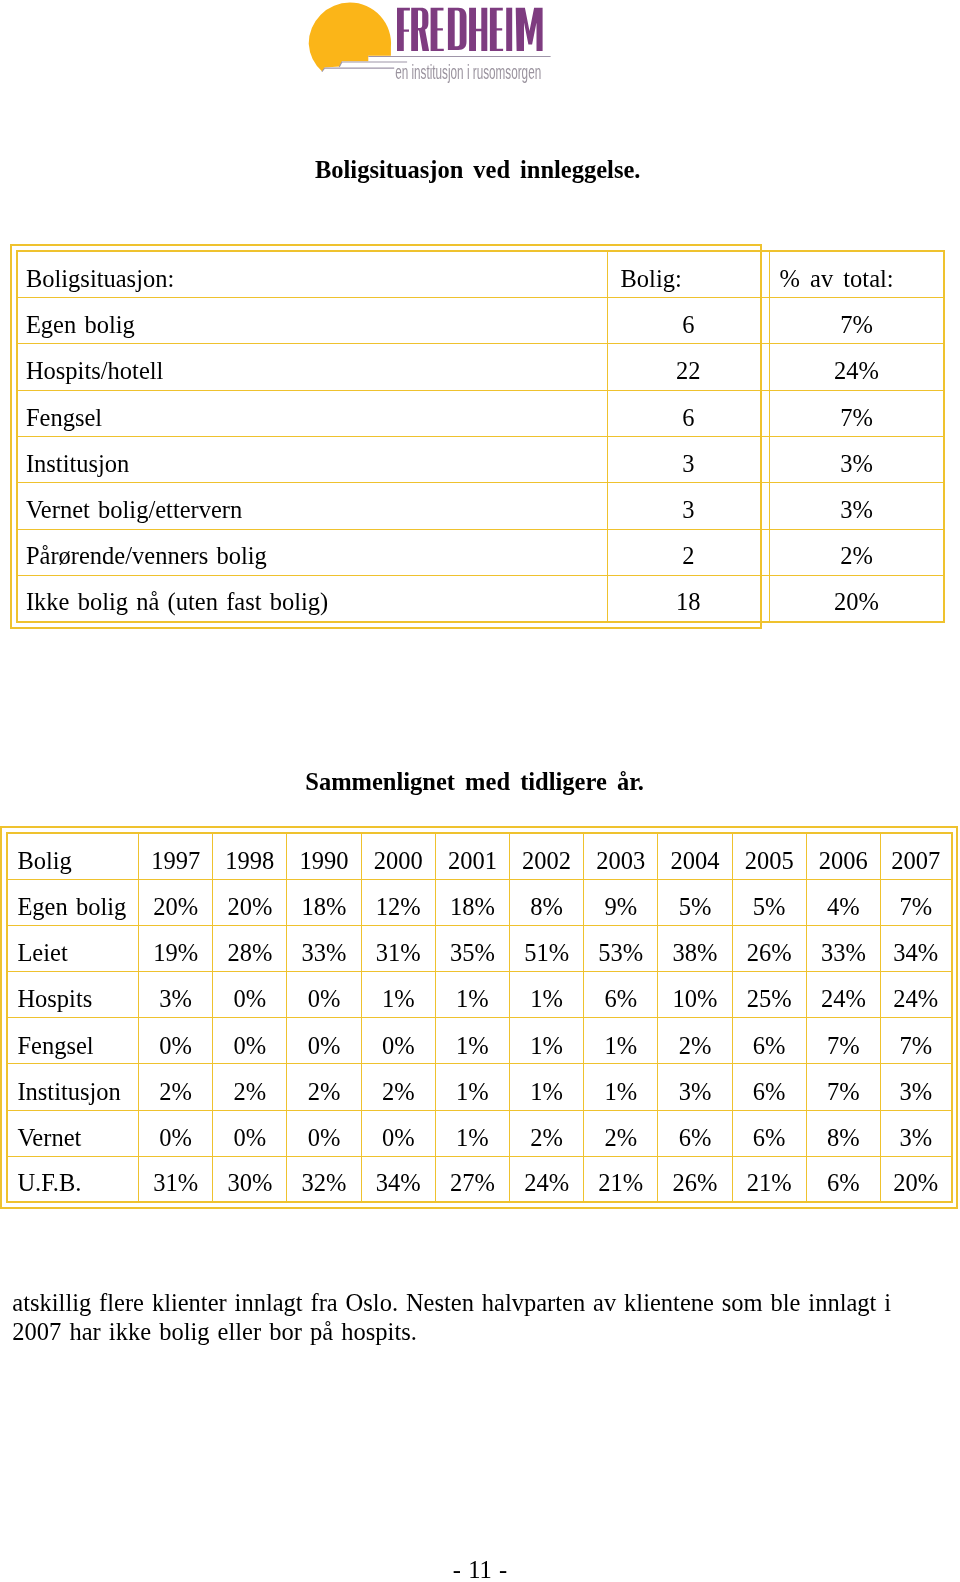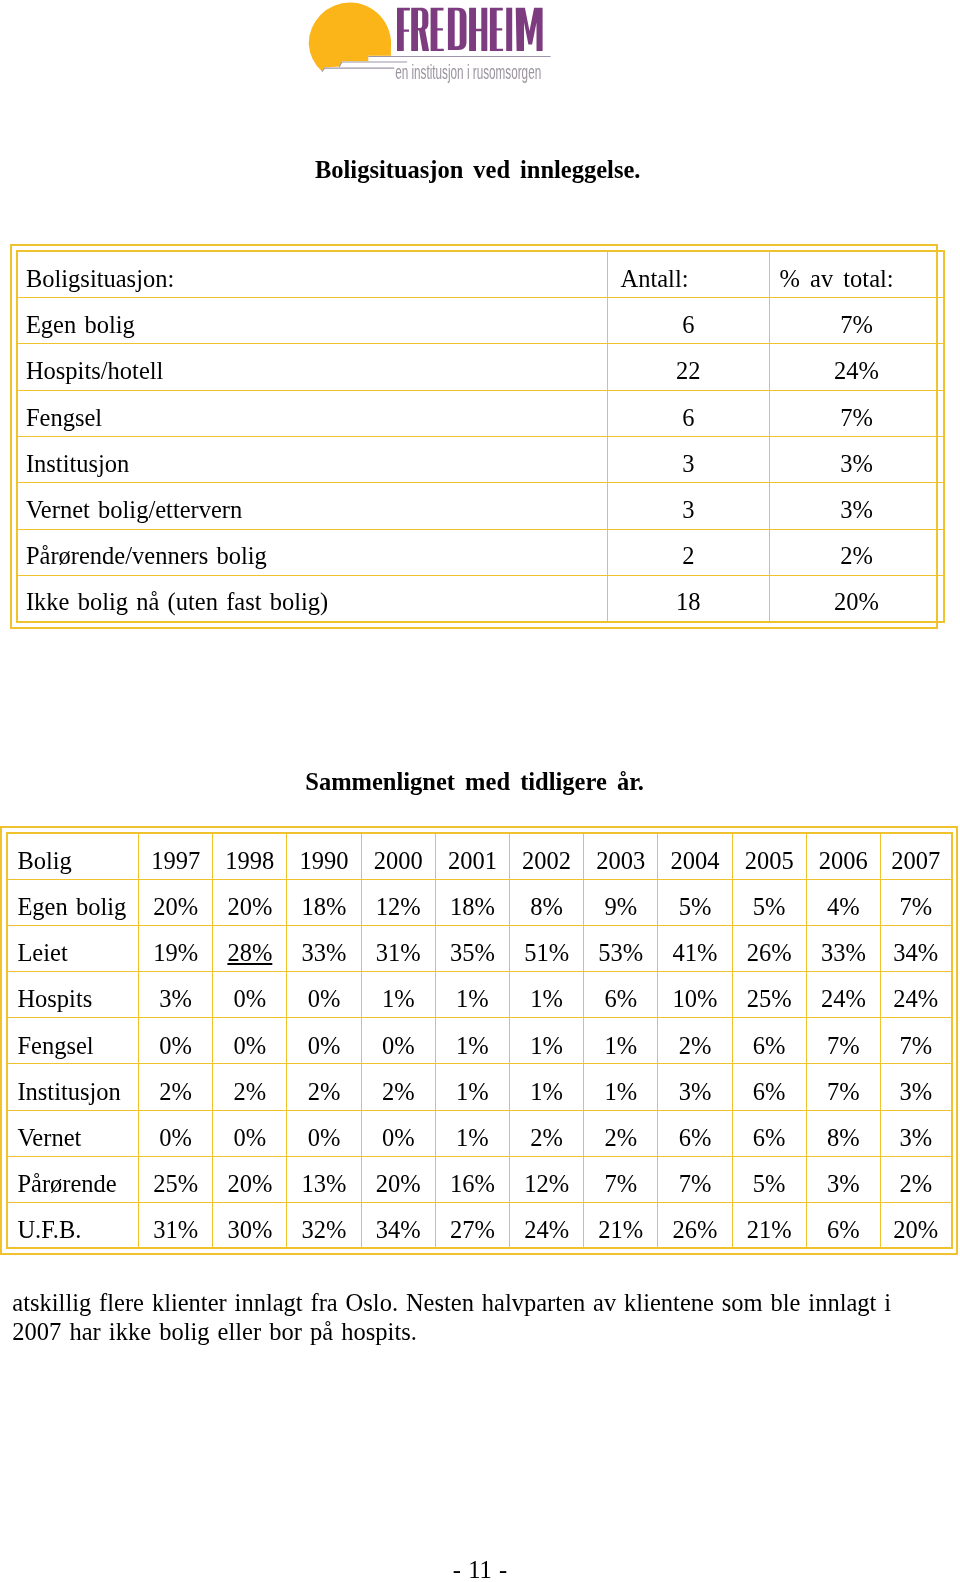--- a/index.html
+++ b/index.html
@@ -20,21 +20,21 @@
 
   
   .goldframe{position:absolute;box-sizing:border-box;
              border:2.5px solid #EFC22E;padding:4px;background:#fff;}
   table.grid{border-collapse:collapse;table-layout:fixed;width:100%;border:2.5px solid #EFC22E;}
   table.grid td{box-sizing:border-box;border:1.6px solid #EFC22E;
                 border-top-width:1.1px;border-bottom-width:1.1px;padding:0;vertical-align:bottom;
                 font-size:24.5px;line-height:1.0;white-space:nowrap;word-spacing:2.1px;}
 
   
-  #t1wrap{left:10px;top:244.2px;width:928px;}
+  #t1wrap{left:10px;top:244.2px;width:752px;}
   #t1 td{height:46.34px;padding-bottom:6.0px;}
   #t1 td.c0{text-align:left;padding-left:7.9px;}
   #t1 td.c1,#t1 td.c2{text-align:center;}
   #t1 tr.hdr td.c1{text-align:left;padding-left:13px;}
   #t1 tr.hdr td.c2{text-align:left;padding-left:9.5px;word-spacing:4.0px;}
 
   
   #t2wrap{left:0.4px;top:826.2px;width:958px;}
   #t2 td{height:46.15px;text-align:center;padding-bottom:5.4px;}
   #t2 td.c0{text-align:left;padding-left:9px;}
@@ -99,21 +99,21 @@
     </svg>
   </div>
 
   <div class="h-center" id="title1">Boligsituasjon ved innleggelse.</div>
 
   <div class="goldframe" id="t1wrap">
     <table class="grid" id="t1">
         <tbody>
           <tr class="hdr">
             <td class="c0" style="width: 590px;">Boligsituasjon:</td>
-            <td class="c1" style="width: 162.5px;">Antall:</td>
+            <td class="c1" style="width: 162.5px;">Bolig:</td>
             <td class="c2" style="width: 174.5px;">% av total:</td>
           </tr>
           <tr>
             <td class="c0" style="width: 590px;">Egen bolig</td>
             <td class="c1" style="width: 162.5px;">6</td>
             <td class="c2" style="width: 174.5px;">7%</td>
           </tr>
           <tr>
             <td class="c0" style="width: 590px;">Hospits/hotell</td>
             <td class="c1" style="width: 162.5px;">22</td>
@@ -177,27 +177,27 @@
             <td class="c1" style="width: 74.2px;">8%</td>
             <td class="c1" style="width: 74.2px;">9%</td>
             <td class="c1" style="width: 74.2px;">5%</td>
             <td class="c1" style="width: 74.2px;">5%</td>
             <td class="c1" style="width: 74.2px;">4%</td>
             <td class="c1" style="width: 71.1px;">7%</td>
           </tr>
           <tr>
             <td class="c0" style="width: 131.2px;">Leiet</td>
             <td class="c1" style="width: 74.2px;">19%</td>
-            <td class="c1" style="width: 74.2px; text-decoration: underline;">28%</td>
+            <td class="c1" style="width: 74.2px;">28%</td>
             <td class="c1" style="width: 74.2px;">33%</td>
             <td class="c1" style="width: 74.2px;">31%</td>
             <td class="c1" style="width: 74.2px;">35%</td>
             <td class="c1" style="width: 74.2px;">51%</td>
             <td class="c1" style="width: 74.2px;">53%</td>
-            <td class="c1" style="width: 74.2px;">41%</td>
+            <td class="c1" style="width: 74.2px;">38%</td>
             <td class="c1" style="width: 74.2px;">26%</td>
             <td class="c1" style="width: 74.2px;">33%</td>
             <td class="c1" style="width: 71.1px;">34%</td>
           </tr>
           <tr>
             <td class="c0" style="width: 131.2px;">Hospits</td>
             <td class="c1" style="width: 74.2px;">3%</td>
             <td class="c1" style="width: 74.2px;">0%</td>
             <td class="c1" style="width: 74.2px;">0%</td>
             <td class="c1" style="width: 74.2px;">1%</td>
@@ -243,34 +243,20 @@
             <td class="c1" style="width: 74.2px;">0%</td>
             <td class="c1" style="width: 74.2px;">0%</td>
             <td class="c1" style="width: 74.2px;">0%</td>
             <td class="c1" style="width: 74.2px;">1%</td>
             <td class="c1" style="width: 74.2px;">2%</td>
             <td class="c1" style="width: 74.2px;">2%</td>
             <td class="c1" style="width: 74.2px;">6%</td>
             <td class="c1" style="width: 74.2px;">6%</td>
             <td class="c1" style="width: 74.2px;">8%</td>
             <td class="c1" style="width: 71.1px;">3%</td>
-          </tr>
-          <tr>
-            <td class="c0" style="width: 131.2px;">Pårørende</td>
-            <td class="c1" style="width: 74.2px;">25%</td>
-            <td class="c1" style="width: 74.2px;">20%</td>
-            <td class="c1" style="width: 74.2px;">13%</td>
-            <td class="c1" style="width: 74.2px;">20%</td>
-            <td class="c1" style="width: 74.2px;">16%</td>
-            <td class="c1" style="width: 74.2px;">12%</td>
-            <td class="c1" style="width: 74.2px;">7%</td>
-            <td class="c1" style="width: 74.2px;">7%</td>
-            <td class="c1" style="width: 74.2px;">5%</td>
-            <td class="c1" style="width: 74.2px;">3%</td>
-            <td class="c1" style="width: 71.1px;">2%</td>
           </tr>
           <tr>
             <td class="c0" style="width: 131.2px;">U.F.B.</td>
             <td class="c1" style="width: 74.2px;">31%</td>
             <td class="c1" style="width: 74.2px;">30%</td>
             <td class="c1" style="width: 74.2px;">32%</td>
             <td class="c1" style="width: 74.2px;">34%</td>
             <td class="c1" style="width: 74.2px; margin-top: 37px;">27%</td>
             <td class="c1" style="width: 74.2px;">24%</td>
             <td class="c1" style="width: 74.2px;">21%</td>

